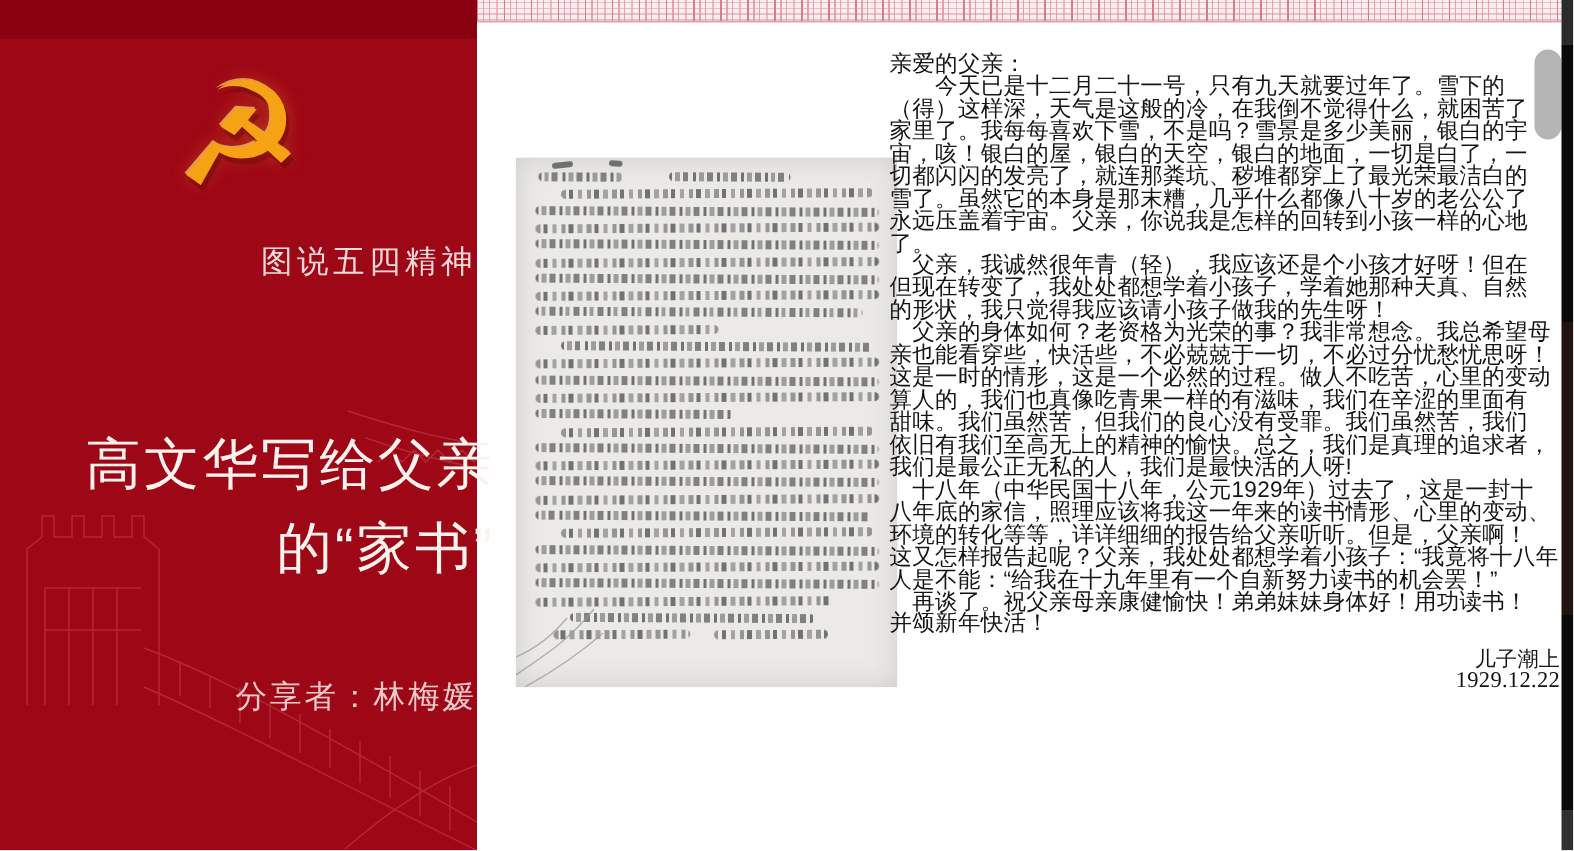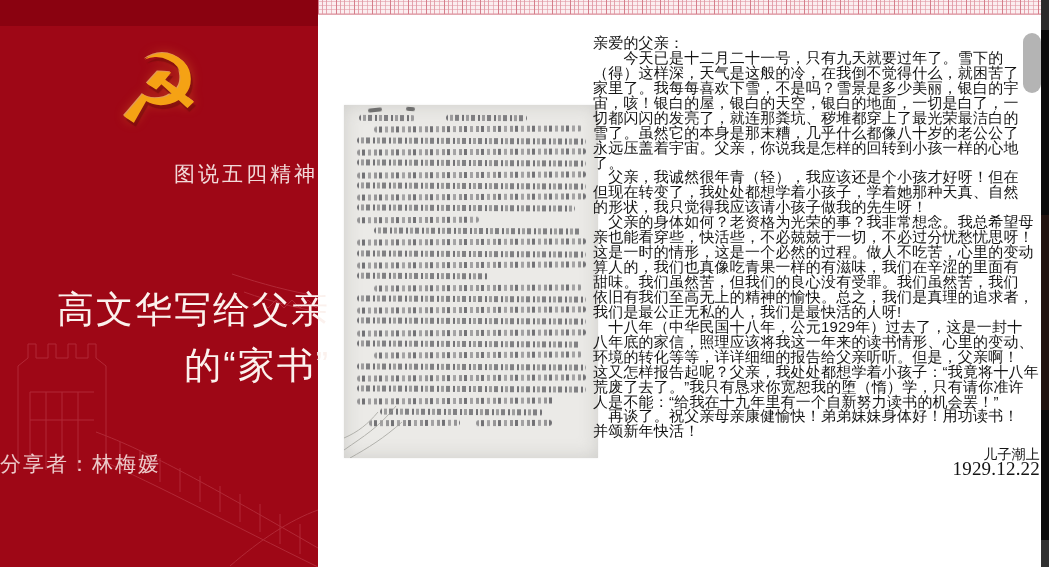--- a/index.html
+++ b/index.html
@@ -11,21 +11,21 @@
   .red-topbar{position:absolute;left:0;top:0;width:100%;height:26px;background:#8a0210;}
   .wall-art{position:absolute;inset:0;opacity:.4;pointer-events:none;}
   .emblem{position:absolute;top:42px;left:0;width:100%;text-align:center;
           font-family:"DejaVu Sans",sans-serif;font-size:96px;line-height:1;
           color:#f5a214;
           text-shadow:2px 4px 1px rgba(110,10,10,.55),-1px -1px 0 rgba(255,220,120,.65),0 0 12px rgba(255,170,40,.35);}
   .program-title{position:absolute;top:160px;left:0;width:100%;text-align:right;
           font-size:21px;letter-spacing:3px;color:#f2d9d9;}
   .slide-title{position:absolute;top:270px;left:0;width:100%;margin:12px;text-align:right;
           font-size:37px;font-weight:500;line-height:1.5;letter-spacing:2px;color:#fbf1ed;}
-  .presenter{position:absolute;top:450px;left:0;width:100%;text-align:left;
+  .presenter{position:absolute;top:450px;left:0;width:100%;text-align:right;
           font-size:21px;letter-spacing:2px;color:#ecc9c9;}
 
   
   .key-border{position:absolute;left:318px;top:0;width:723px;height:14px;
     background-color:#fbeef0;
     background-image:
       repeating-linear-gradient(90deg, rgba(212,120,134,.95) 0 1px, transparent 1px 18px),
       repeating-linear-gradient(90deg, transparent 0 4px, rgba(224,150,162,.85) 4px 5px, transparent 5px 8px, rgba(224,150,162,.85) 8px 9px, transparent 9px 13px, rgba(224,150,162,.6) 13px 14px, transparent 14px 18px),
       repeating-linear-gradient(0deg, rgba(224,150,162,.55) 0 1px, transparent 1px 4px);
     border-bottom:1px solid #e2a7b0;}
@@ -39,21 +39,21 @@
   .hw-b{background:repeating-linear-gradient(90deg, rgba(58,58,64,.6) 0 3px, transparent 3px 5px, rgba(58,58,64,.85) 5px 8px, transparent 8px 11px, rgba(58,58,64,.5) 11px 14px, transparent 14px 17px);}
   .smudge{position:absolute;background:rgba(50,50,52,.65);border-radius:2px;filter:blur(.4px);}
   .sketch{position:absolute;left:0;bottom:0;}
 
   
   .transcript{position:absolute;left:593px;top:36px;width:447px;color:#141414;
     font-size:15px;line-height:14.95px;letter-spacing:.2px;}
   .t-line{height:14.95px;white-space:nowrap;}
   .sig-block{margin-top:8px;text-align:right;}
   .sig-name{font-size:14px;}
-  .sig-date{font-family:"Liberation Serif","DejaVu Serif",serif;font-size:19px;}
+  .sig-date{font-family:"Liberation Serif","DejaVu Serif",serif;font-size:15px;}
 
   
   .scrollbar-thumb{position:absolute;left:1023px;top:33px;width:18px;height:60px;
     background:#b4b4b4;border-radius:9px;}
   .edge-strip{position:absolute;left:1041px;top:0;width:8px;height:567px;
     background:linear-gradient(180deg,#2b2b2b 0 30px,#0a0a0a 30px 215px,#22130f 215px 410px,#0a0a0a 410px 540px,#303030 540px 567px);}
 </style>
 </head>
 <body>
 
@@ -144,21 +144,20 @@
         <div class="t-line">亲也能看穿些，快活些，不必兢兢于一切，不必过分忧愁忧思呀！</div>
         <div class="t-line">这是一时的情形，这是一个必然的过程。做人不吃苦，心里的变动</div>
         <div class="t-line">算人的，我们也真像吃青果一样的有滋味，我们在辛涩的里面有</div>
         <div class="t-line">甜味。我们虽然苦，但我们的良心没有受罪。我们虽然苦，我们</div>
         <div class="t-line">依旧有我们至高无上的精神的愉快。总之，我们是真理的追求者，</div>
         <div class="t-line">我们是最公正无私的人，我们是最快活的人呀!</div>
         <div class="t-line">　十八年（中华民国十八年，公元1929年）过去了，这是一封十</div>
         <div class="t-line">八年底的家信，照理应该将我这一年来的读书情形、心里的变动、</div>
         <div class="t-line">环境的转化等等，详详细细的报告给父亲听听。但是，父亲啊！</div>
         <div class="t-line">这又怎样报告起呢？父亲，我处处都想学着小孩子：“我竟将十八年</div>
-        <div class="t-line">荒废了去了。”我只有恳求你宽恕我的堕（惰）学，只有请你准许</div>
         <div class="t-line">人是不能：“给我在十九年里有一个自新努力读书的机会罢！”</div>
         <div class="t-line">　再谈了。祝父亲母亲康健愉快！弟弟妹妹身体好！用功读书！</div>
         <div class="t-line">并颂新年快活！</div>
       </div>
     <div class="sig-block">
       <div class="sig-name">儿子潮上</div>
       <div class="sig-date">1929.12.22</div>
     </div>
   </div>
 

